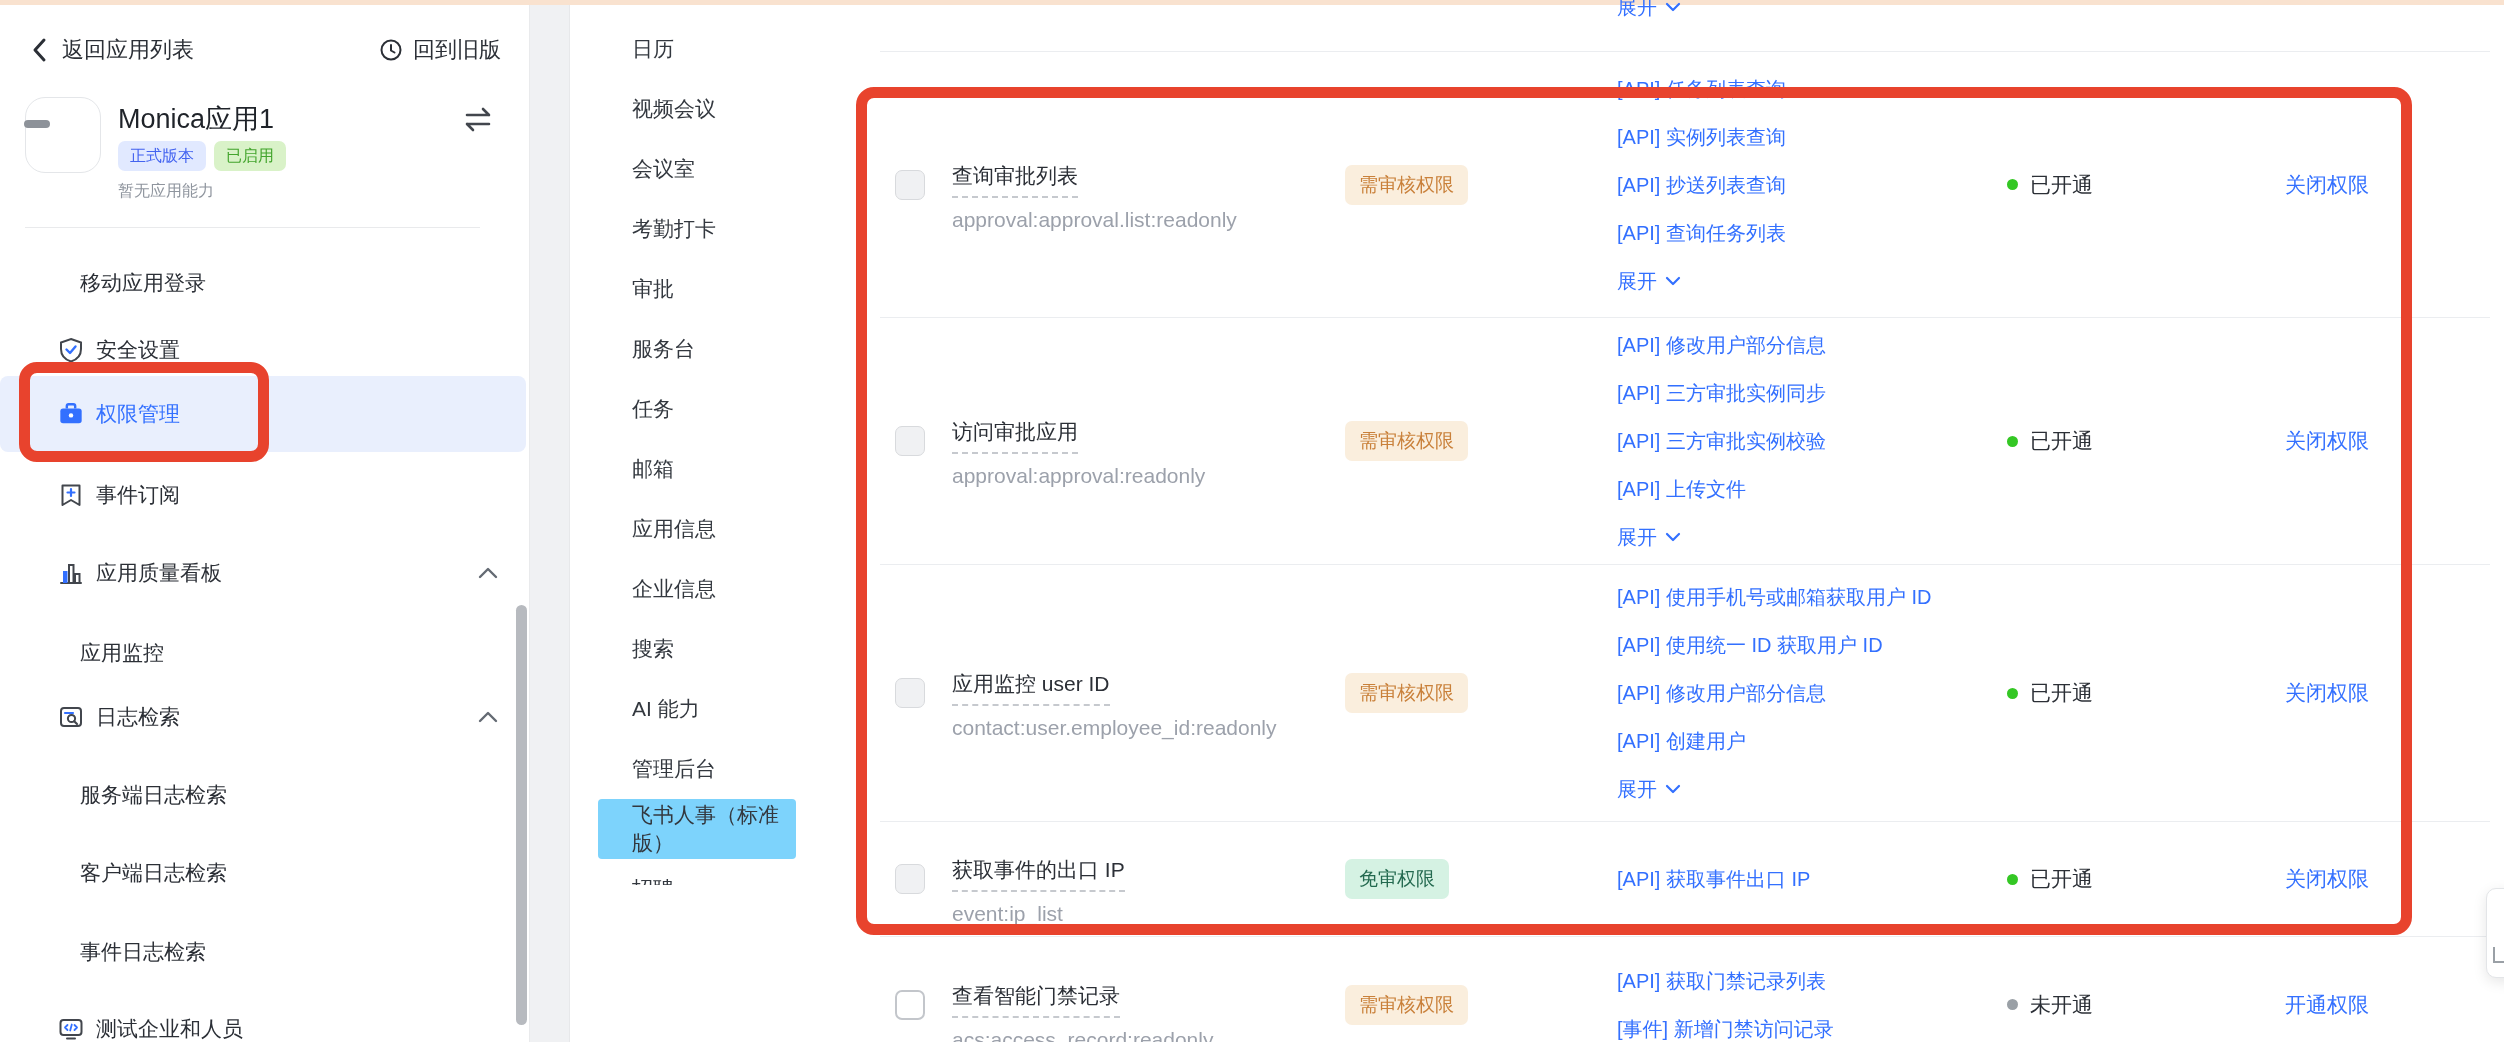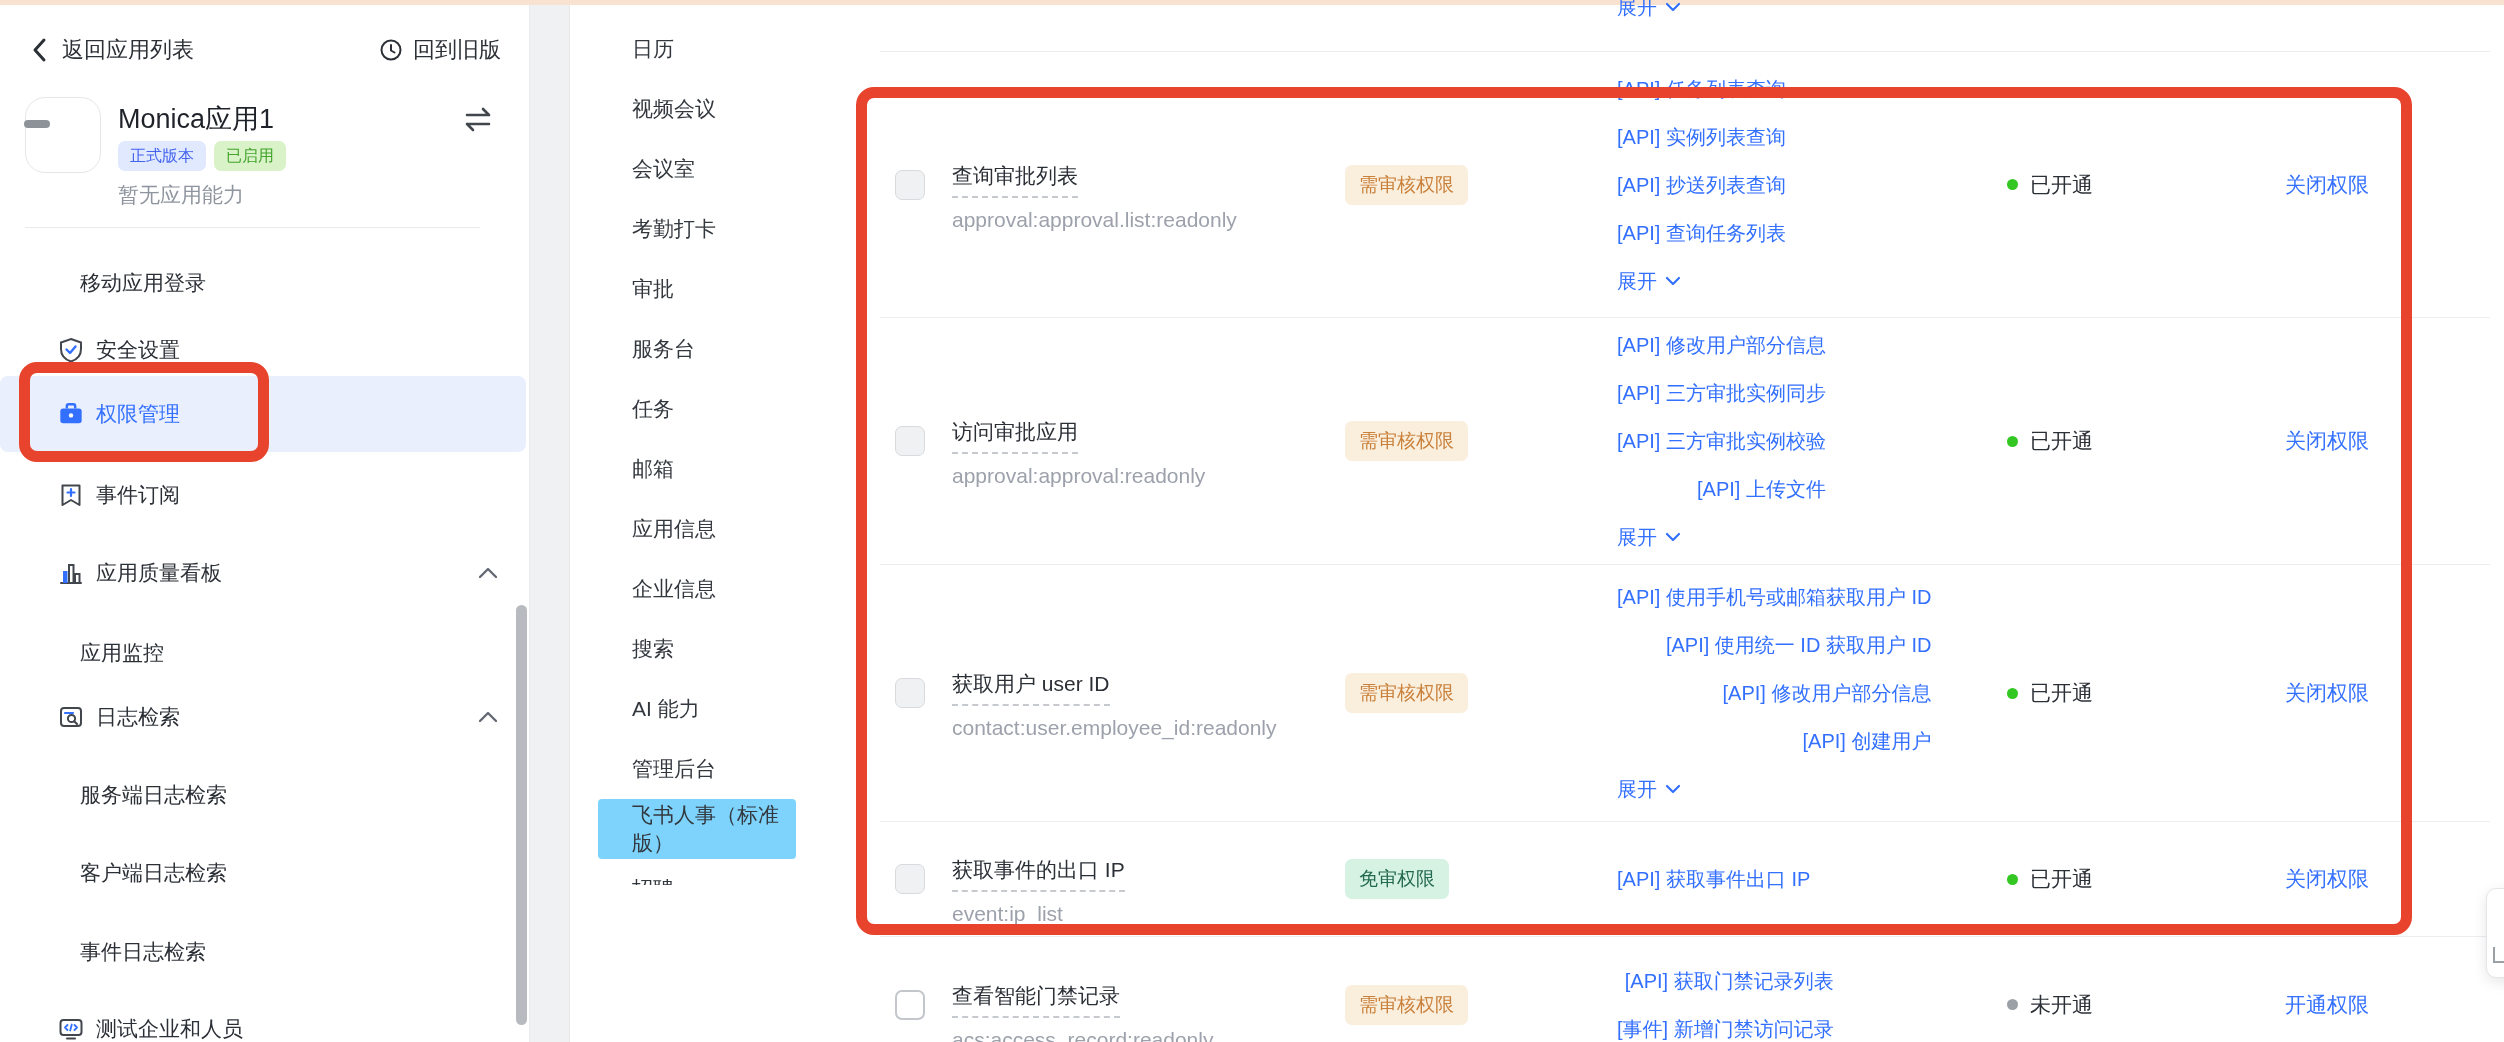--- a/index.html
+++ b/index.html
@@ -13,21 +13,21 @@
   .old-version{position:absolute;right:28px;top:30px;display:flex;align-items:center;gap:10px;font-size:22px;color:#2b2f36;cursor:pointer;}
   .app-block{position:absolute;left:25px;top:88px;width:480px;}
   .app-icon{position:absolute;left:0;top:4px;width:76px;height:76px;border:1px solid #e4e6e9;border-radius:20px;background:#fff;}
   .app-icon::before{content:"";position:absolute;left:-2px;top:22px;width:26px;height:8px;background:#8d9299;border-radius:4px;}
   .app-name{position:absolute;left:93px;top:8px;font-size:27px;color:#1f2329;}
   .swap-icon{position:absolute;right:10px;top:12px;color:#42464d;cursor:pointer;}
   .badge-row{position:absolute;left:93px;top:48px;display:flex;gap:8px;}
   .badge{font-size:16px;line-height:30px;padding:0 12px;border-radius:7px;}
   .badge.blue{background:#e1e9ff;color:#4464f0;}
   .badge.green{background:#d9f2c8;color:#44a52e;}
-  .app-cap{position:absolute;left:93px;top:88px;font-size:21px;color:#8f959e;}
+  .app-cap{position:absolute;left:93px;top:88px;font-size:16px;color:#8f959e;}
   .side-divider{position:absolute;left:25px;top:222px;width:455px;height:1px;background:#e9eaec;}
   .nav-item{position:absolute;left:0;width:530px;height:56px;display:flex;align-items:center;cursor:pointer;color:#2b2f36;font-size:21px;padding-left:16px;}
   .nav-item .nicon{width:26px;height:26px;margin-left:42px;margin-right:12px;flex:0 0 auto;display:flex;align-items:center;justify-content:center;}
   .nav-item.noicon{padding-left:80px;}
   .nav-pill{position:absolute;left:0;top:371px;width:526px;height:76px;background:#e9effd;border-radius:8px;}
   .nav-item.selected{color:#3370ff;}
   .caret{position:absolute;right:32px;color:#646a73;}
   .side-scrollbar{position:absolute;left:516px;top:600px;width:11px;height:420px;background:#b7babf;border-radius:6px;cursor:pointer;}
 
   
@@ -42,21 +42,21 @@
   .cbx{position:absolute;left:15px;top:50%;transform:translateY(-50%);width:30px;height:30px;border-radius:7px;background:#f0f1f3;border:1px solid #d8dadd;cursor:pointer;}
   .cbx.enabled{background:#fff;border:2px solid #c3c6cb;}
   .namecol{position:absolute;left:72px;top:50%;transform:translateY(-50%);width:380px;margin-top:12px;}
   .pname{display:inline-block;font-size:21px;color:#2b2f36;padding-bottom:6px;border-bottom:2px dashed #c6c9ce;}
   .pcode{margin-top:10px;font-size:21px;color:#9ca1ab;}
   .tagcol{position:absolute;left:465px;top:50%;transform:translateY(-50%);}
   .tag{display:inline-block;font-size:19px;line-height:40px;padding:0 14px;border-radius:7px;white-space:nowrap;}
   .tag.orange{background:#faeedd;color:#c9803a;}
   .tag.mint{background:#d5f2e3;color:#23694f;}
   .apicol{position:absolute;left:737px;top:50%;transform:translateY(-50%);}
-  .api-link{display:block;font-size:20px;line-height:48px;color:#3370ff;white-space:nowrap;cursor:pointer;text-decoration:none;text-align:right;}
+  .api-link{display:block;font-size:20px;line-height:48px;color:#3370ff;white-space:nowrap;cursor:pointer;text-decoration:none;}
   .expand-link{display:flex;align-items:center;gap:8px;font-size:20px;line-height:48px;color:#3370ff;cursor:pointer;}
   .statuscol{position:absolute;left:1127px;top:50%;transform:translateY(-50%);display:flex;align-items:center;gap:12px;font-size:21px;color:#2b2f36;white-space:nowrap;}
   .dot{width:11px;height:11px;border-radius:50%;}
   .dot.on{background:#34c724;}
   .dot.off{background:#9aa0a6;}
   .actioncol{position:absolute;left:1405px;top:50%;transform:translateY(-50%);font-size:21px;color:#3370ff;cursor:pointer;white-space:nowrap;}
   .row-partial{height:47px;}
   .row-partial .apicol{top:-22px;transform:none;}
   .row-1{height:266px;}
   .row-2{height:247px;}
@@ -324,21 +324,21 @@
       <div class="statuscol">
         <span class="dot on"></span>
         <span>已开通</span>
       </div>
       <div class="actioncol">关闭权限</div>
     </div>
 
     <div class="prow row-3">
       <div class="cbx"></div>
       <div class="namecol">
-        <span class="pname">获取用户 user ID</span>
+        <span class="pname">应用监控 user ID</span>
         <div class="pcode">contact:user.employee_id:readonly</div>
       </div>
       <div class="tagcol"><span class="tag orange">需审核权限</span></div>
       <div class="apicol">
         <a class="api-link">[API] 使用手机号或邮箱获取用户 ID</a>
         <a class="api-link">[API] 使用统一 ID 获取用户 ID</a>
         <a class="api-link">[API] 修改用户部分信息</a>
         <a class="api-link">[API] 创建用户</a>
         <div class="expand-link">
           <span>展开</span>

